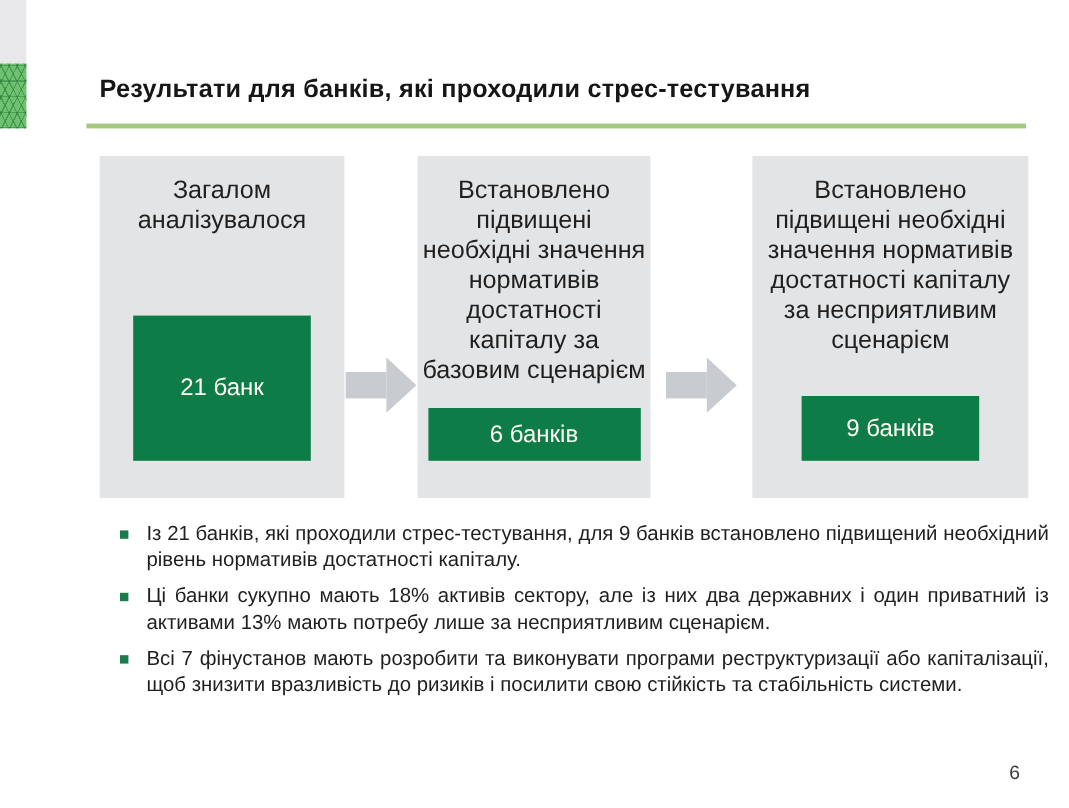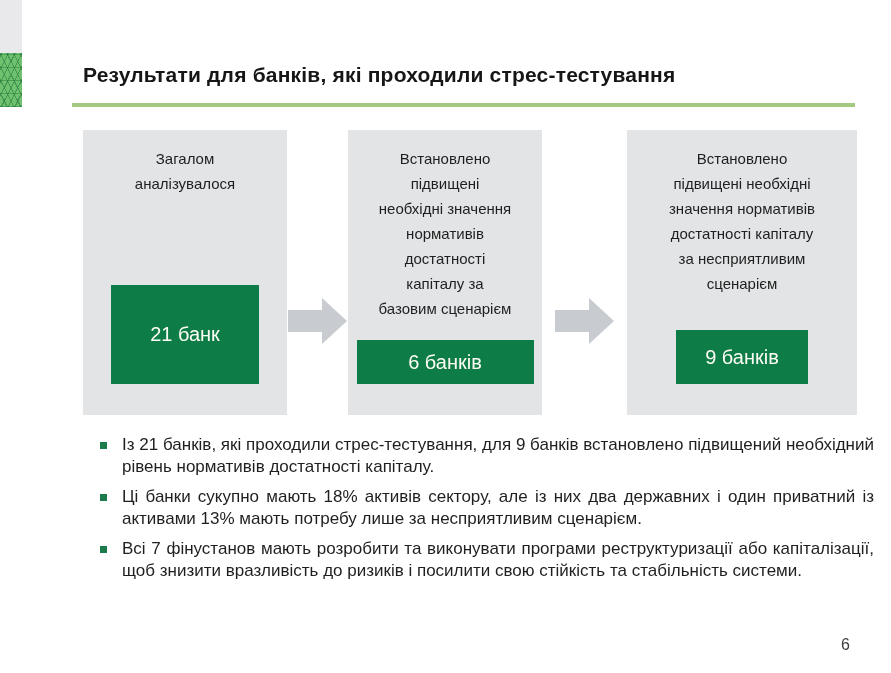--- a/index.html
+++ b/index.html
@@ -49,33 +49,33 @@
   }
   .step {
     background: #e3e4e6;
     display: flex; flex-direction: column; align-items: center;
   }
   .step-1 { width: 204px; }
   .step-2 { width: 194px; }
   .step-3 { width: 230px; }
   .step-label {
     margin-top: 16px;
-    font-size: 15px; line-height: 25px;
+    font-size: 21px; line-height: 25px;
     text-align: center; white-space: pre-line;
     color: #1f1f1f;
   }
   .step-value {
     margin-top: auto; margin-bottom: 31px;
     background: #0e7c46; color: #fdfdf5;
     display: flex; align-items: center; justify-content: center;
     font-size: 20px;
   }
-  .step-1 .step-value { width: 148px; height: 99px; }
+  .step-1 .step-value { width: 148px; height: 121px; }
   .step-2 .step-value { width: 177px; height: 44px; }
-  .step-3 .step-value { width: 132px; height: 54px; }
+  .step-3 .step-value { width: 148px; height: 54px; }
 
   .arrow-cell {
     display: flex; align-items: flex-start; justify-content: center;
   }
   .arrow-cell-1 { width: 61px; }
   .arrow-cell-2 { width: 85px; }
   .arrow { display: flex; align-items: center; margin-top: 168px; }
   .arrow-body { width: 34px; height: 22px; background: #c8ccd0; }
   .arrow-head {
     width: 0; height: 0;

